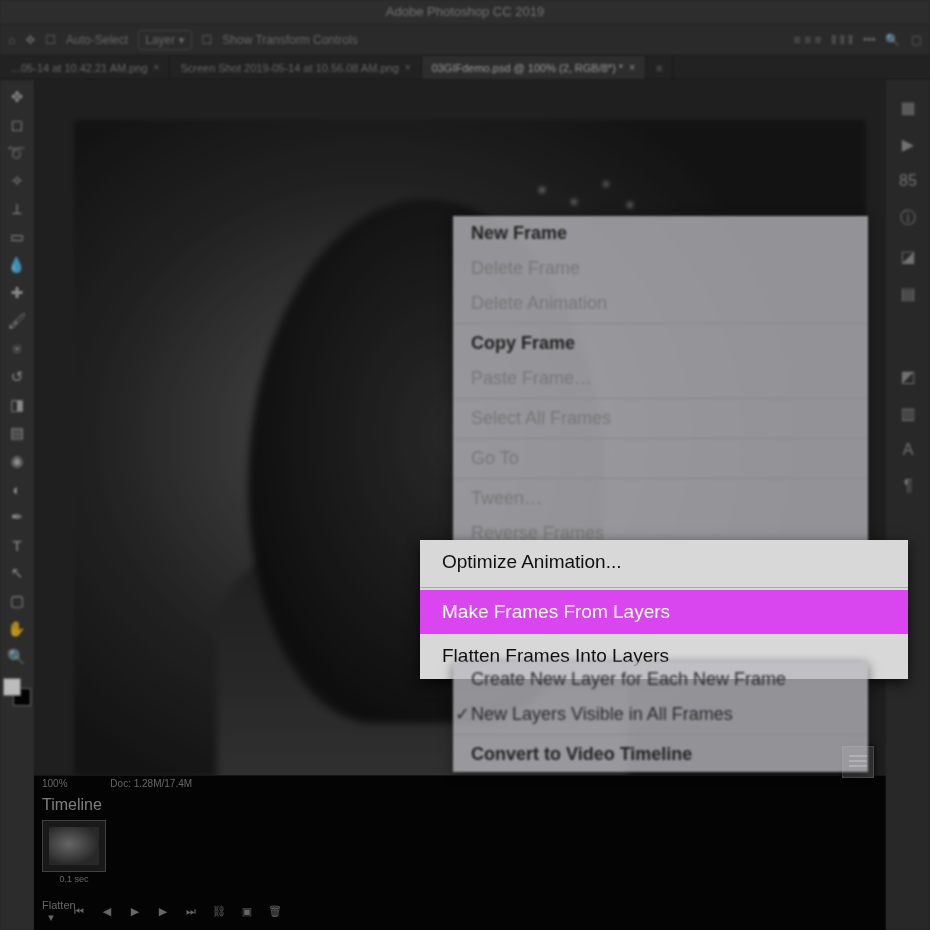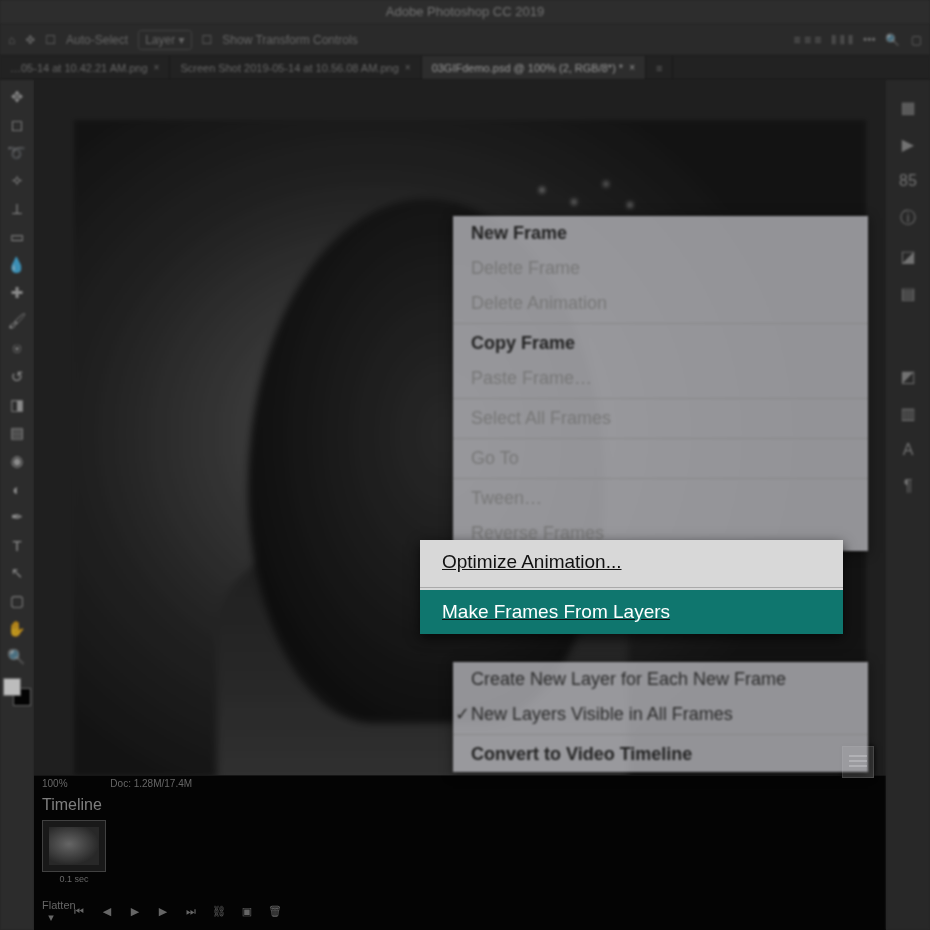--- a/index.html
+++ b/index.html
@@ -56,23 +56,23 @@
   
   .context-menu { position: absolute; left: 453px; top: 216px; width: 415px; background: rgba(185,185,190,0.78); box-shadow: 0 2px 10px rgba(0,0,0,0.5); font-size: 18px; color: #2a2a2a; }
   .ctx-item { padding: 4px 18px; line-height: 1.5; white-space: nowrap; }
   .ctx-item.bold { font-weight: 600; color: #222; }
   .ctx-item.disabled { color: #777; }
   .ctx-item.check::before { content: "✓"; position: absolute; margin-left: -16px; }
   .ctx-divider { height: 1px; background: #888; margin: 2px 0; }
   .ctx-blur { filter: blur(1.1px); }
 
   
-  .ctx-sharp { position: absolute; left: 420px; top: 540px; width: 423px; background: #d8d8d8; box-shadow: 0 4px 12px rgba(0,0,0,0.7); font-size: 19px; color: #111; text-decoration: underline; }
+  .ctx-sharp { position: absolute; left: 420px; top: 540px; width: 488px; background: #d8d8d8; box-shadow: 0 4px 12px rgba(0,0,0,0.7); font-size: 19px; color: #111; }
   .ctx-sharp .ctx-item { padding: 8px 22px; }
-  .ctx-sharp .sel { background: #0f766e; color: #fff; }
+  .ctx-sharp .sel { background: #d946ef; color: #fff; }
   .ctx-sharp .ctx-divider { background: #aaa; }
 
   
   .dim-overlay { position: absolute; inset: 0; background: rgba(15,15,15,0.28); pointer-events: none; }
 </style>
 </head>
 <body>
 
 <div class="app-frame">
 
@@ -216,20 +216,21 @@
       <div class="ctx-item disabled">Go To</div>
       <div class="ctx-divider"></div>
       <div class="ctx-item disabled">Tween…</div>
       <div class="ctx-item disabled">Reverse Frames</div>
     </div>
 
   <div class="ctx-sharp">
     <div class="ctx-item">Optimize Animation...</div>
     <div class="ctx-divider"></div>
     <div class="ctx-item sel">Make Frames From Layers</div>
+    <div class="ctx-item">Flatten Frames Into Layers</div>
   </div>
 
   <div class="context-menu ctx-blur" id="ctx-lower" style="top:662px;">
       <div class="ctx-item">Create New Layer for Each New Frame</div>
       <div class="ctx-item check">New Layers Visible in All Frames</div>
       <div class="ctx-divider"></div>
       <div class="ctx-item bold">Convert to Video Timeline</div>
     </div>
 
 </div>

